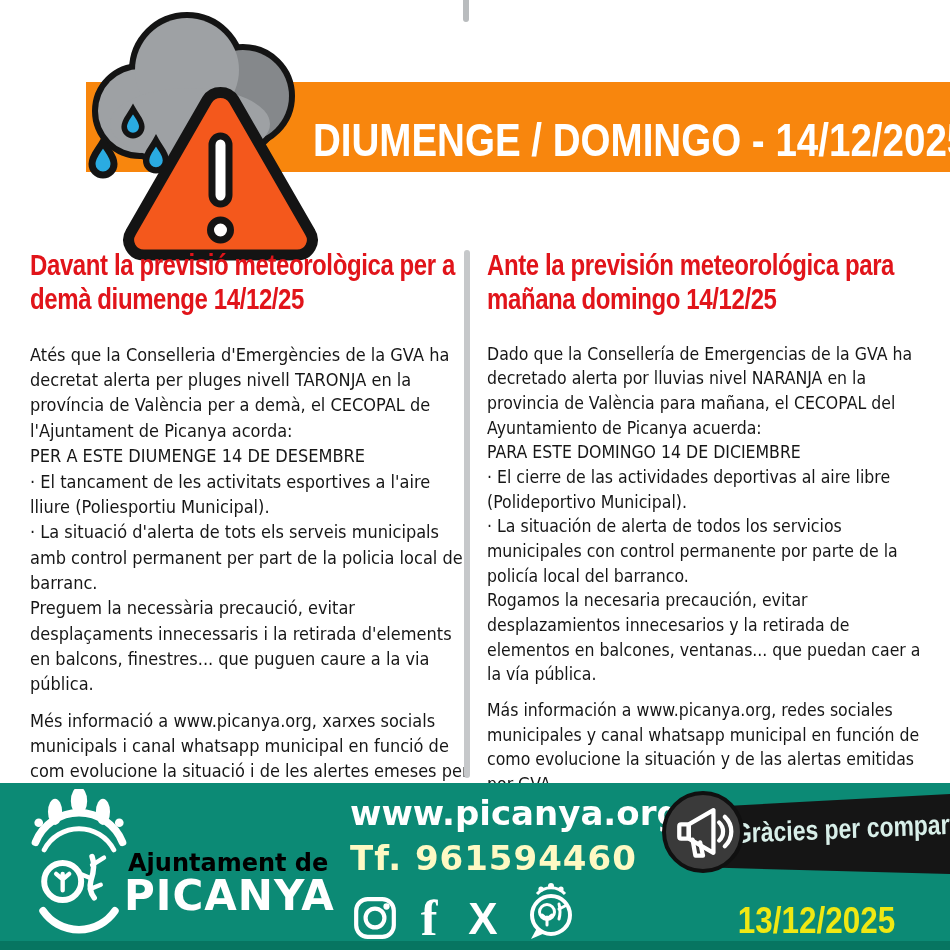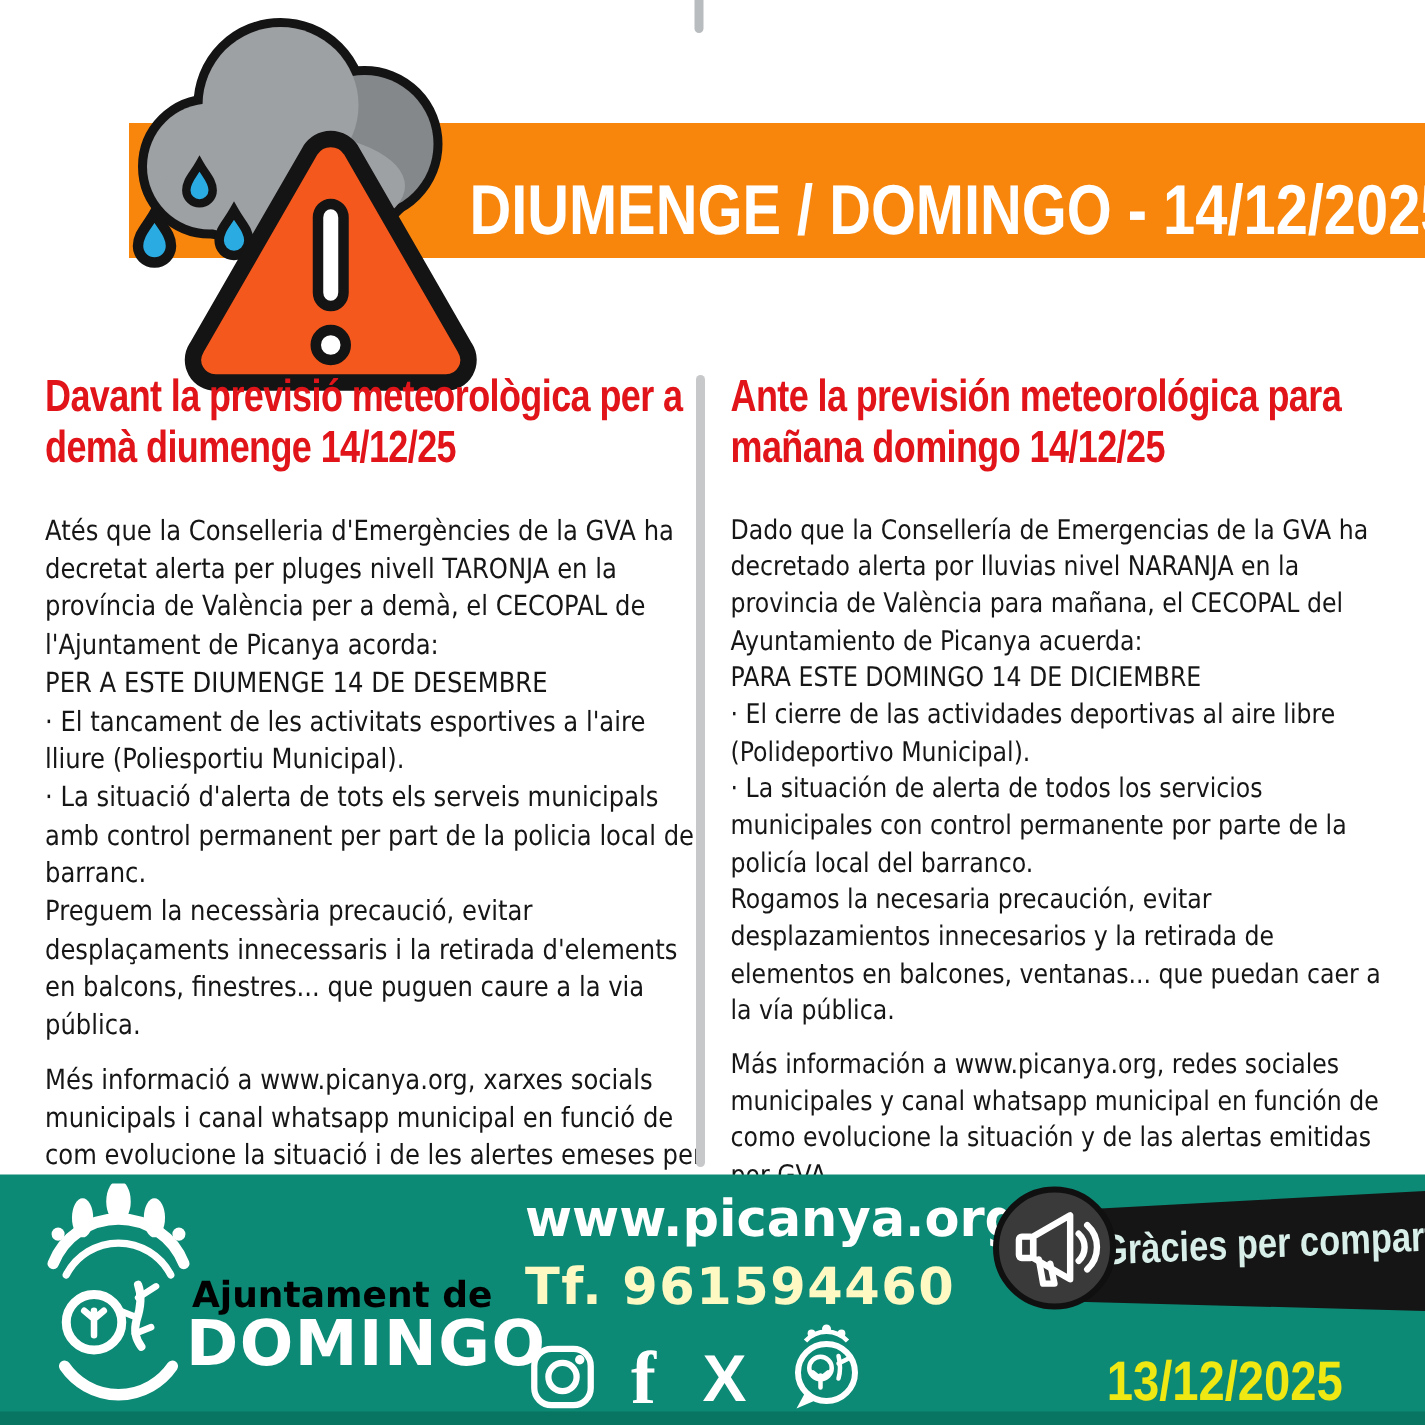--- a/index.html
+++ b/index.html
@@ -129,21 +129,21 @@
         <path d="M5 49 A43 43 0 0 1 85 49" stroke-width="7"></path>
         <path d="M13 56 A36 36 0 0 1 77 56" stroke-width="4.5"></path>
         <circle cx="30" cy="85" r="17" stroke-width="5.5"></circle>
         <path d="M30 78 v15 M30 83 l-6 -5 M30 83 l6 -5" stroke-width="4"></path>
         <path d="M57 62 c3 8 1 16 -1 22 c-2 7 0 12 3 16" stroke-width="5"></path>
         <path d="M57 70 l11 -7 M56 82 l-10 -4 M55 92 l10 -4" stroke-width="4"></path>
         <path d="M12 112 A40 40 0 0 0 78 112" stroke-width="7"></path>
       </g>
     </svg>
     <div class="org-small">Ajuntament de</div>
-    <div class="org-large">DOMINGO</div>
+    <div class="org-large">PICANYA</div>
 
     <div class="website">www.picanya.org</div>
     <div class="phone">Tf. 961594460</div>
 
     <div class="social-row">
       <svg width="46" height="46" viewBox="0 0 44 44">
         <rect x="4" y="4" width="36" height="36" rx="11" fill="none" stroke="#ffffff" stroke-width="4"></rect>
         <circle cx="22" cy="22" r="9" fill="none" stroke="#ffffff" stroke-width="4"></circle>
         <circle cx="33" cy="11" r="3" fill="#ffffff"></circle>
       </svg>

